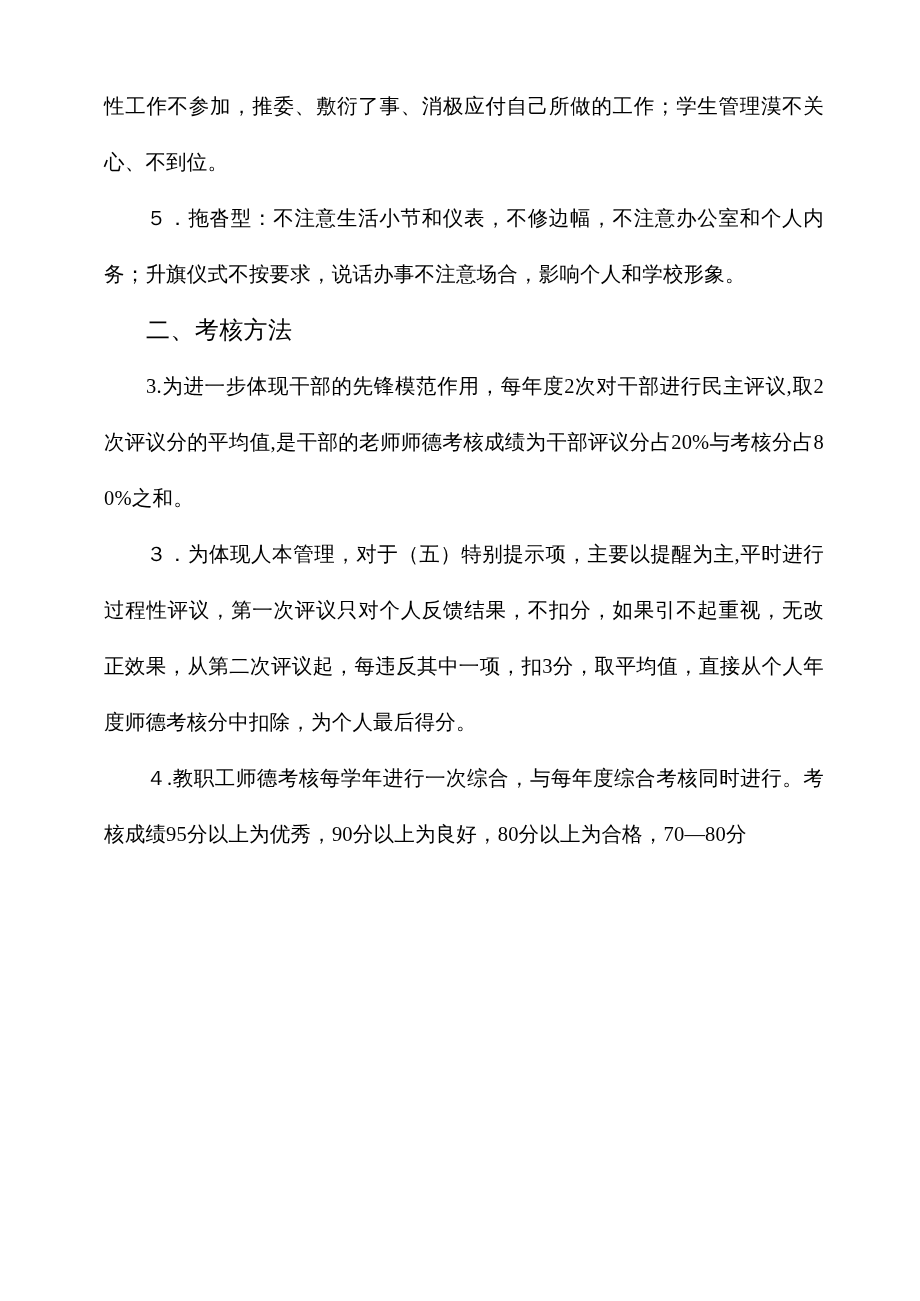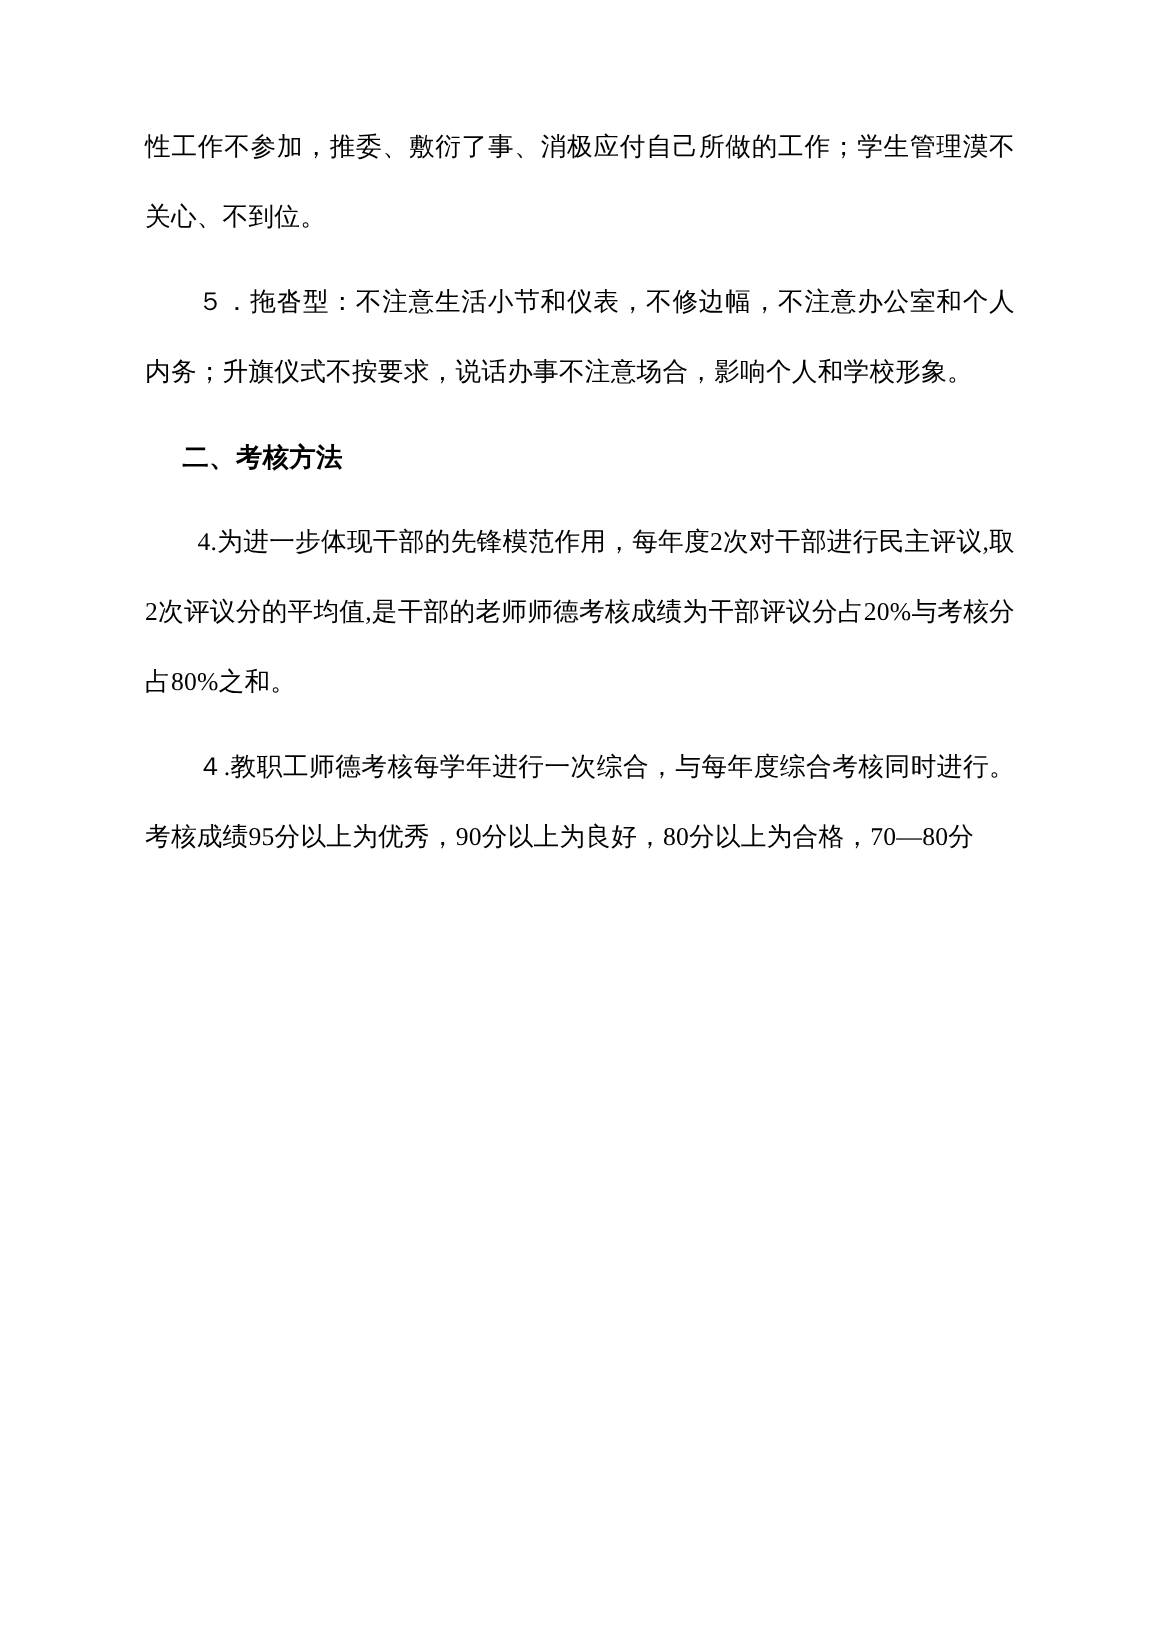--- a/index.html
+++ b/index.html
@@ -20,47 +20,48 @@
     height: 1301px;
     padding: 78px 96px 40px 104px;
     background: #ffffff;
   }
   .para {
     font-size: 20.5px;
     line-height: 56px;
     text-align: justify;
     text-justify: inter-ideograph;
     letter-spacing: 0.2px;
-    margin: 12px;
+    margin: 0;
     word-break: break-all;
   }
   .indent {
     text-indent: 42px;
   }
   .heading {
-    font-size: 21px;
+    font-size: 24px;
     line-height: 56px;
-    font-weight: bold;
+    font-weight: normal;
     text-indent: 42px;
     margin: 0;
     letter-spacing: 0.4px;
   }
 </style>
 </head>
 <body>
 
 <div class="page">
 
   <p class="para">性工作不参加，推委、敷衍了事、消极应付自己所做的工作；学生管理漠不关心、不到位。</p>
 
 
   <p class="para indent">５．拖沓型：不注意生活小节和仪表，不修边幅，不注意办公室和个人内务；升旗仪式不按要求，说话办事不注意场合，影响个人和学校形象。</p>
 
 
   <p class="heading">二、考核方法</p>
 
 
-  <p class="para indent">4.为进一步体现干部的先锋模范作用，每年度2次对干部进行民主评议,取2次评议分的平均值,是干部的老师师德考核成绩为干部评议分占20%与考核分占80%之和。</p>
+  <p class="para indent">3.为进一步体现干部的先锋模范作用，每年度2次对干部进行民主评议,取2次评议分的平均值,是干部的老师师德考核成绩为干部评议分占20%与考核分占80%之和。</p>
 
+  <p class="para indent">３．为体现人本管理，对于（五）特别提示项，主要以提醒为主,平时进行过程性评议，第一次评议只对个人反馈结果，不扣分，如果引不起重视，无改正效果，从第二次评议起，每违反其中一项，扣3分，取平均值，直接从个人年度师德考核分中扣除，为个人最后得分。</p>
 
   <p class="para indent">４.教职工师德考核每学年进行一次综合，与每年度综合考核同时进行。考核成绩95分以上为优秀，90分以上为良好，80分以上为合格，70—80分</p>
 
 </div>
 
 </body></html>

